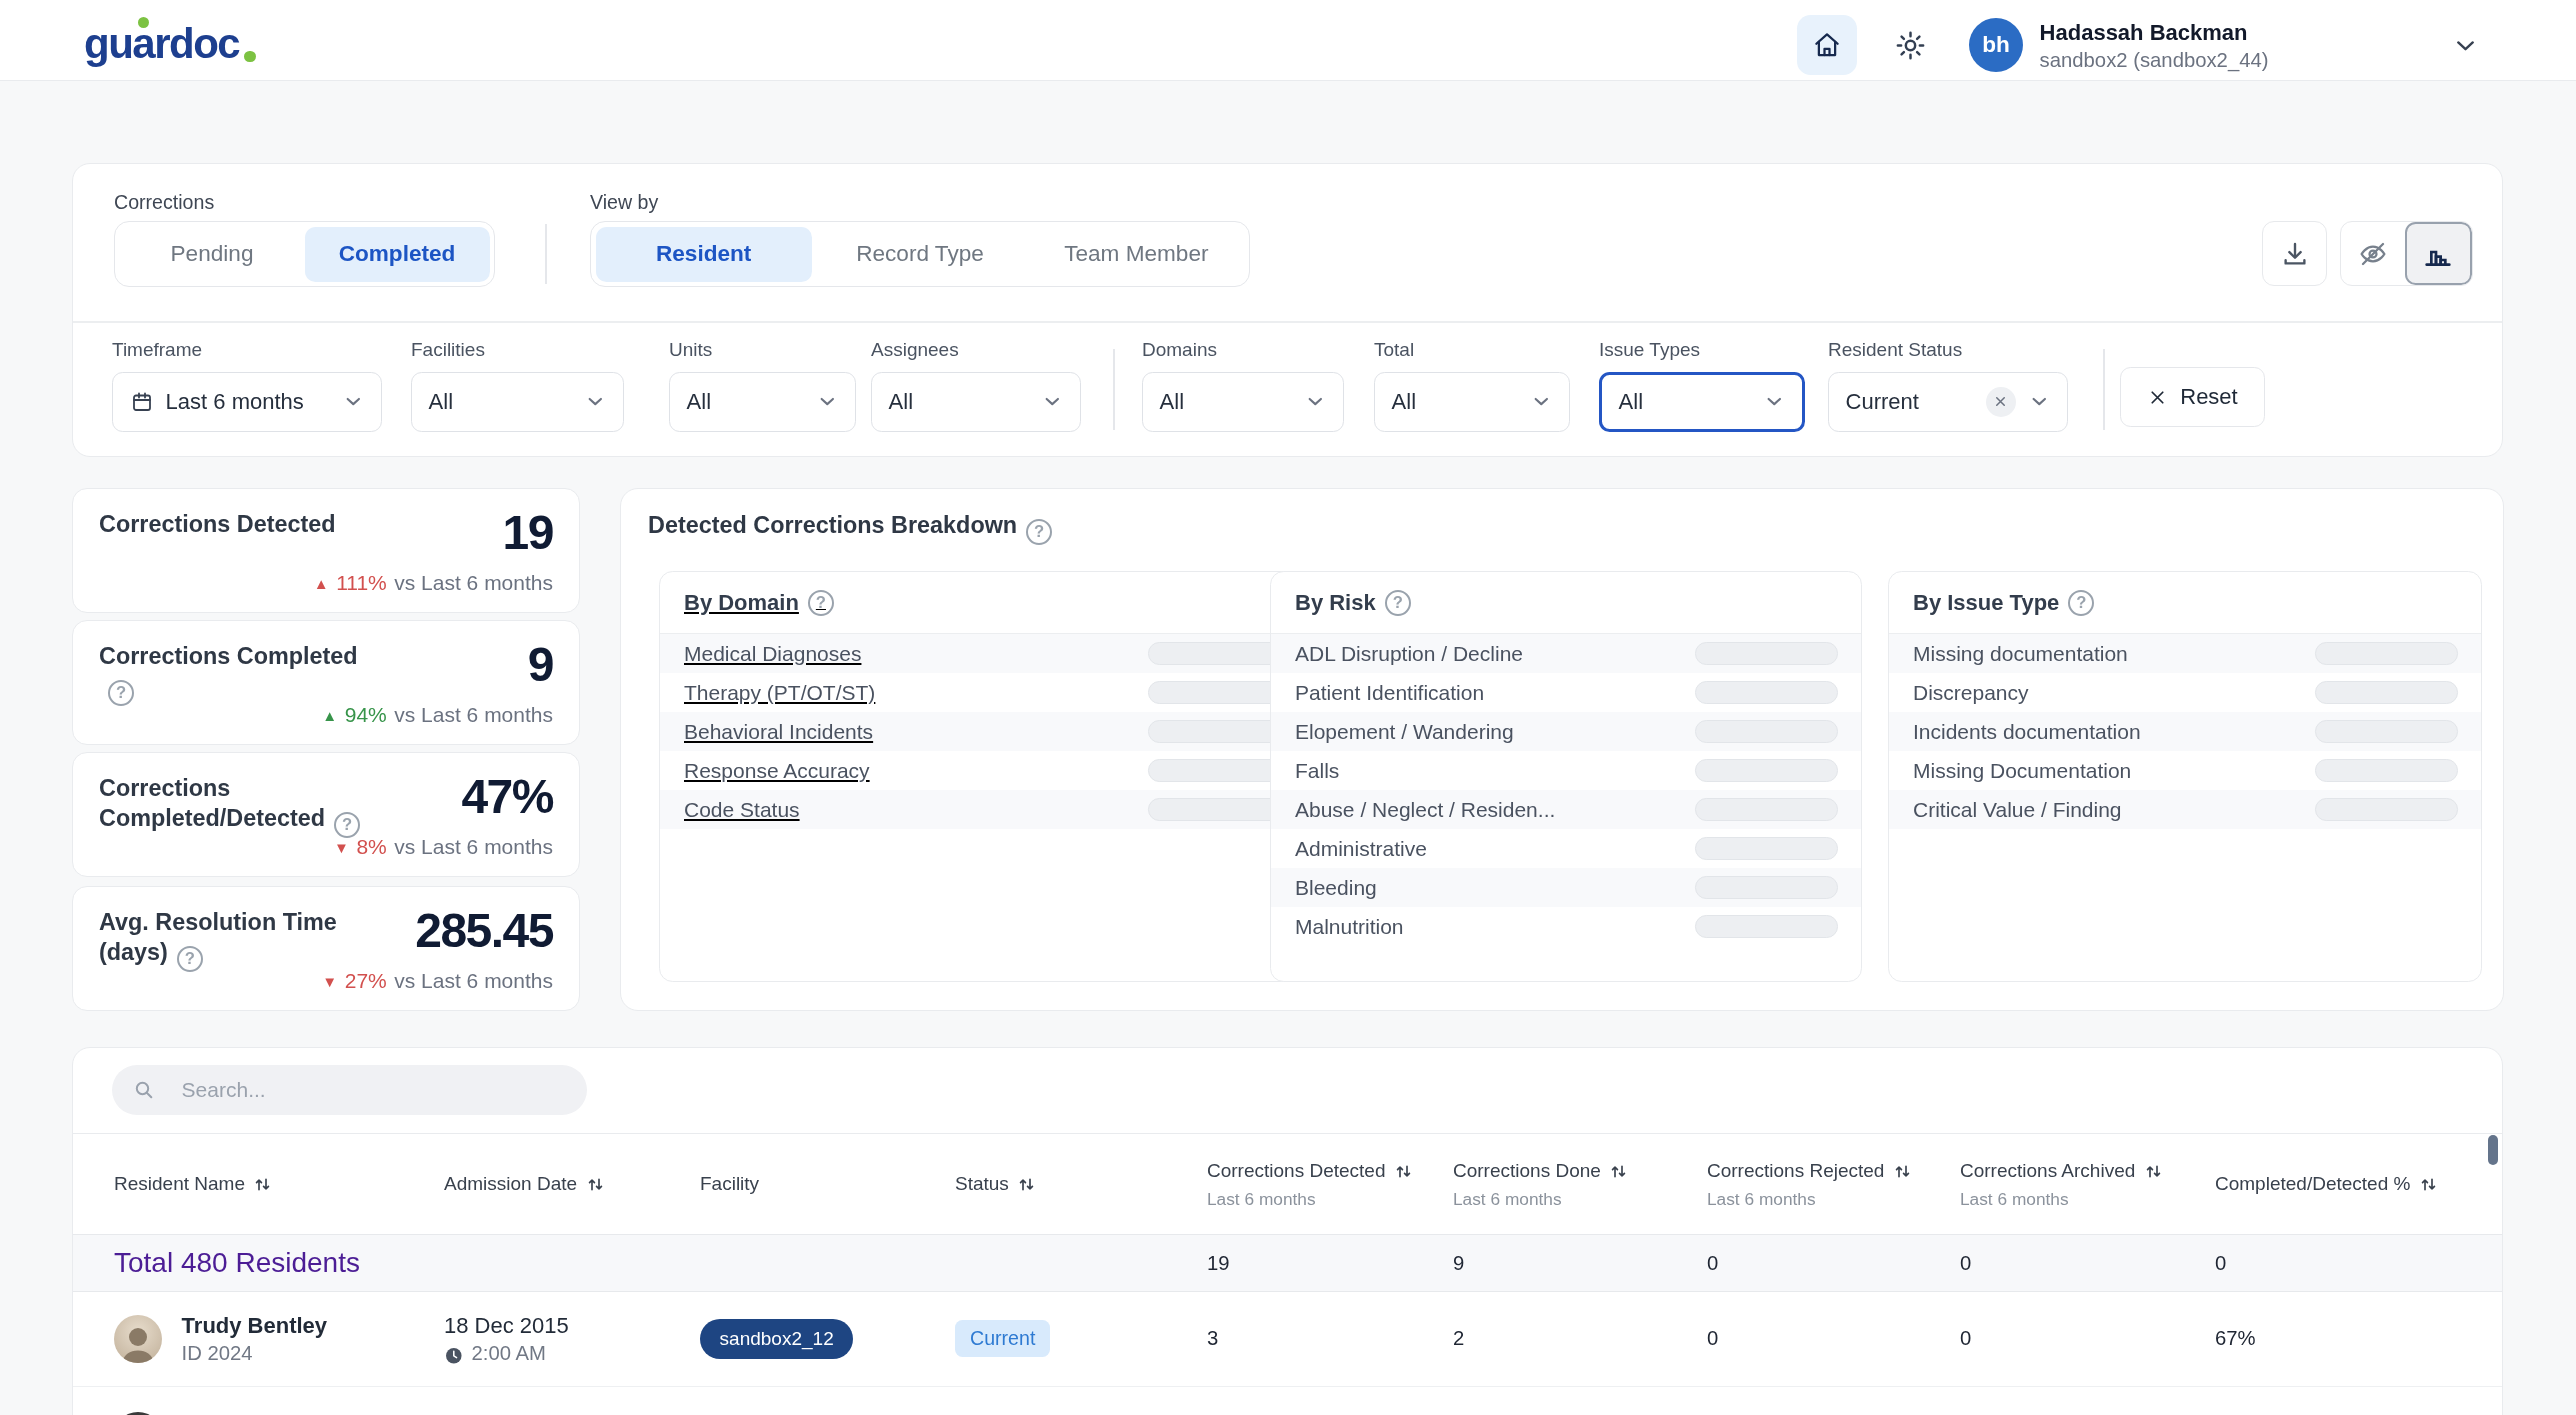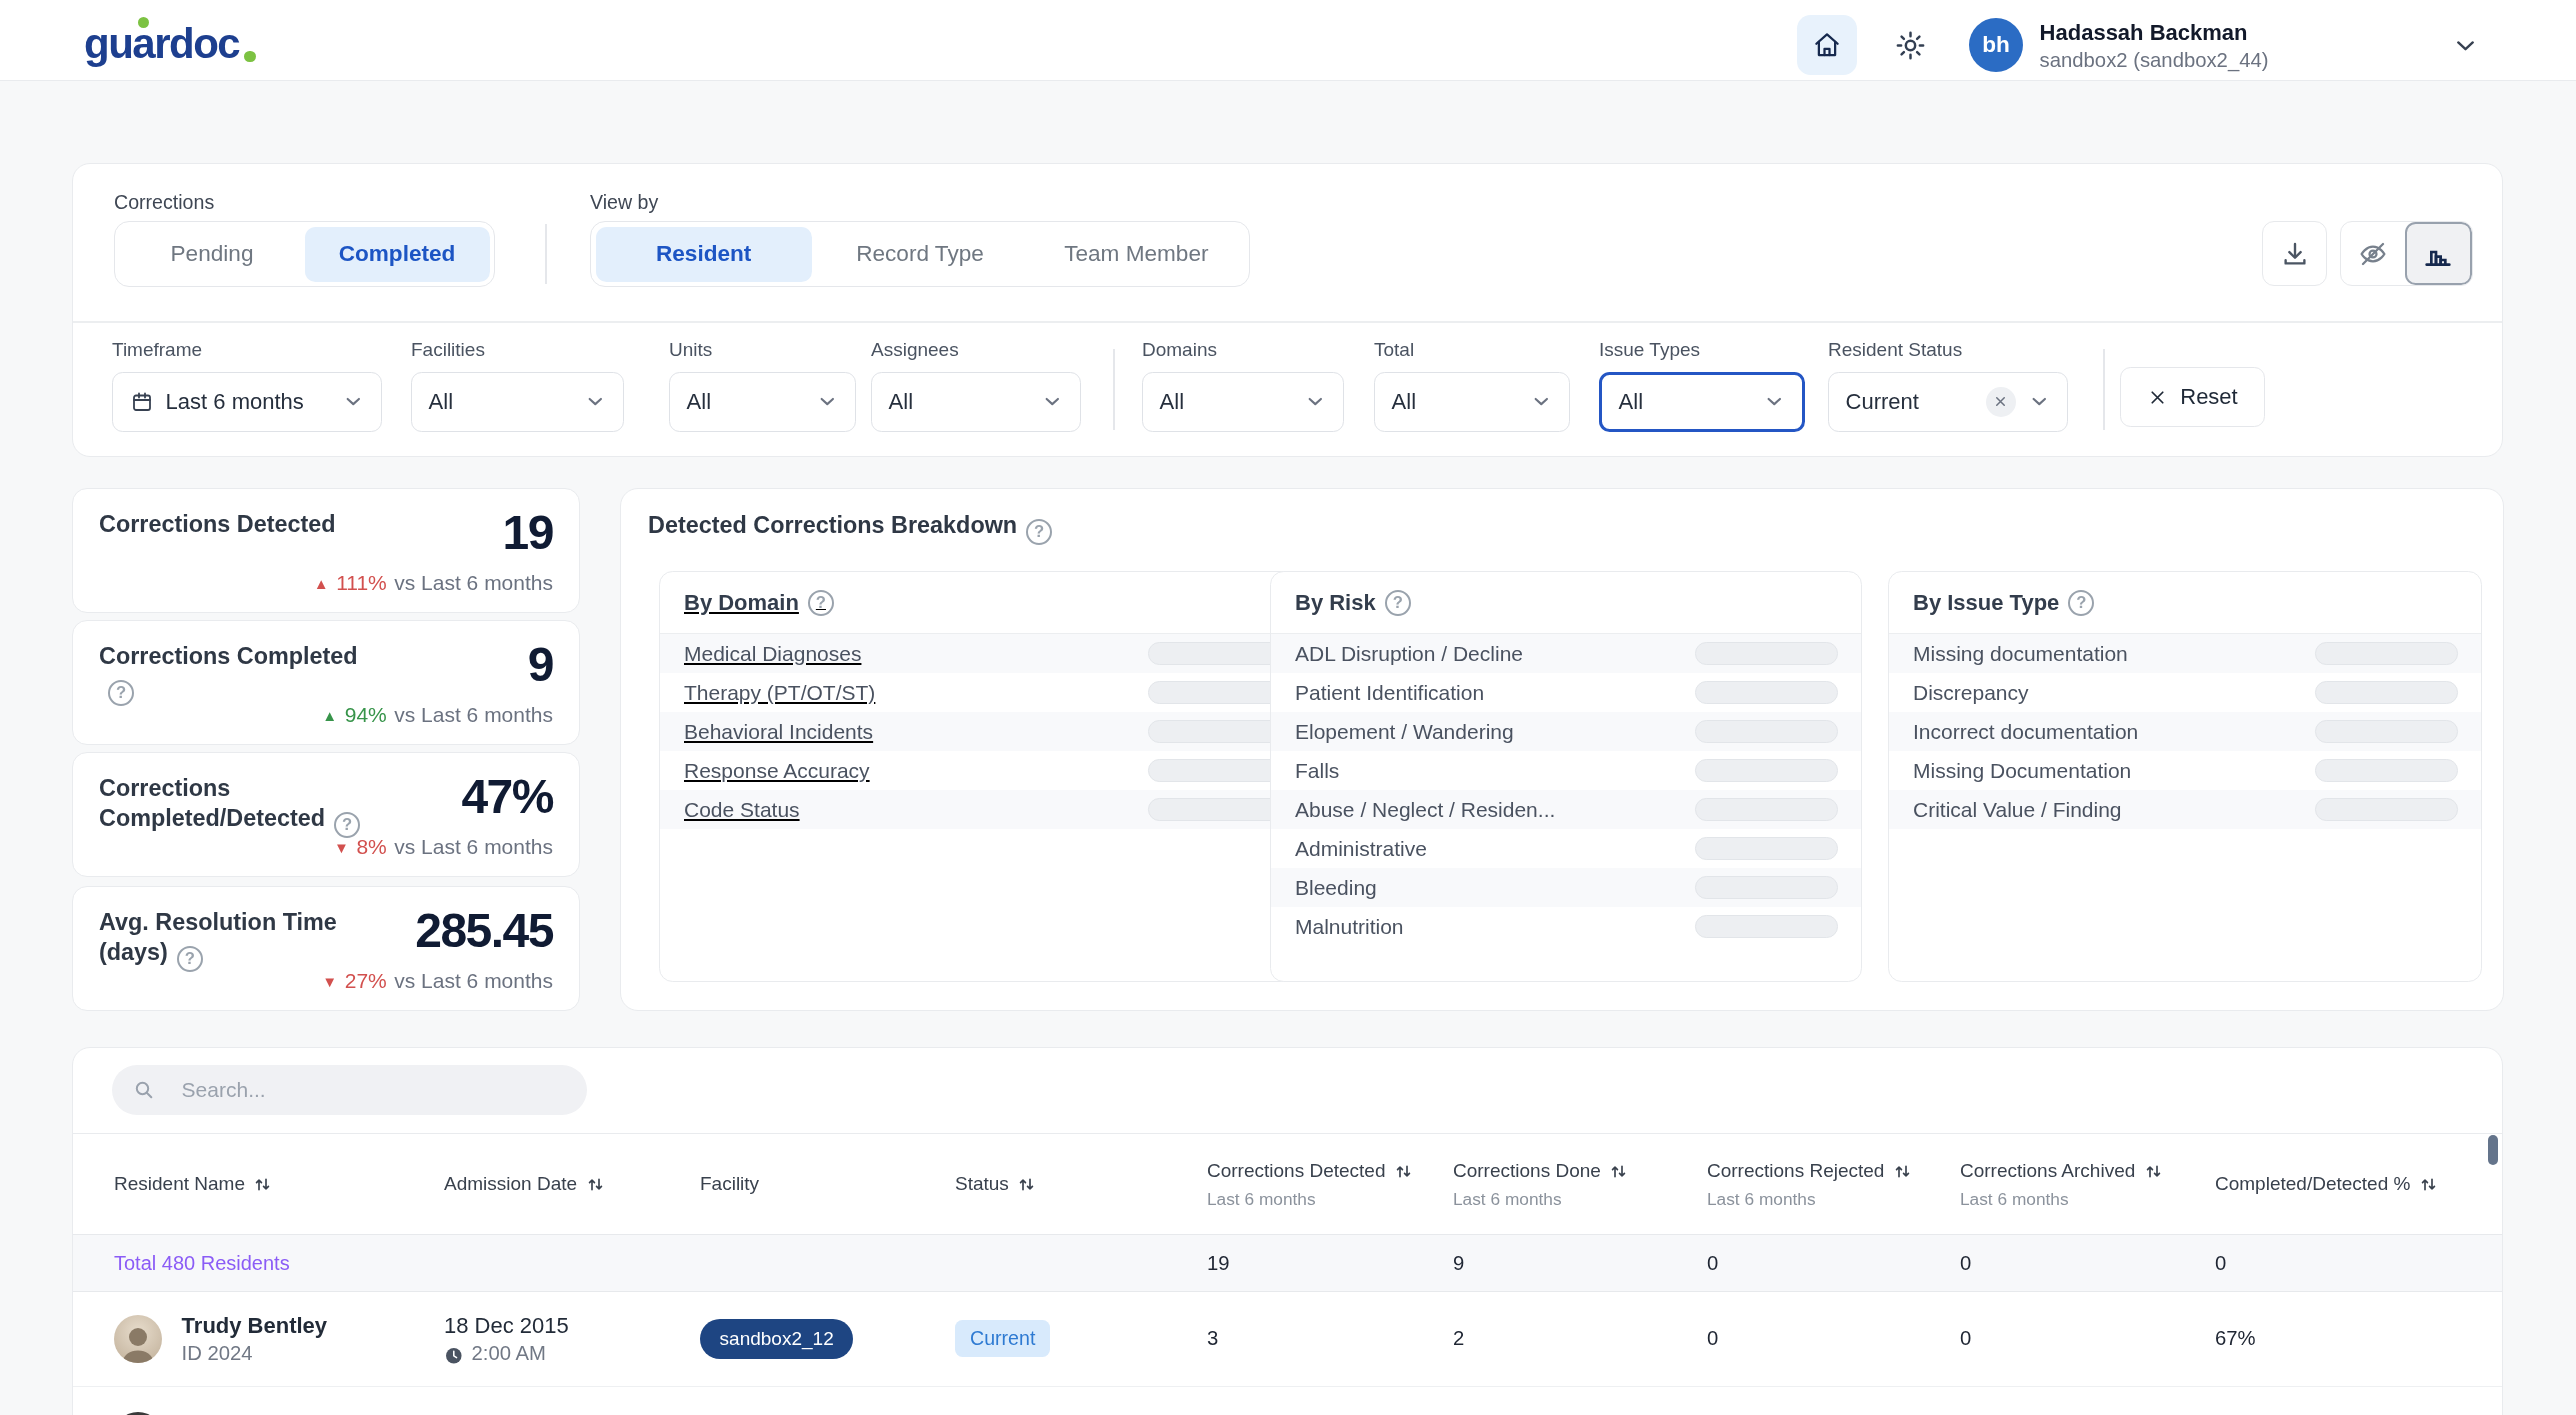--- a/index.html
+++ b/index.html
@@ -76,21 +76,21 @@
   .search-box { position:absolute; left:39px; top:17.3px; width:475px; height:50px; background:#f0f1f4; border-radius:25px; display:flex; align-items:center; padding:0 19.6px; gap:26px; }
   .search-box input { border:none; outline:none; background:transparent; font-size:21px; color:#39414d; width:100%; font-family:"Liberation Sans", sans-serif; }
   .search-box input::placeholder { color:#9aa2ad; }
   .tgrid { display:grid; grid-template-columns:330px 256px 255px 252px 246px 254px 253px 255px 1fr; padding-left:41px; align-items:center; }
   .thead { position:absolute; left:0; top:85px; width:100%; height:102px; border-top:1.5px solid #e9ebee; border-bottom:1.5px solid #e7e9ec; }
   .th-cell { font-size:19px; color:#39414d; padding-right:22.6px; }
   .th-line { display:inline; line-height:26px; }
   .sort-icon { display:inline-block; vertical-align:-4.5px; margin-left:7.5px; color:#39414d; }
   .th-sub { font-size:17.3px; color:#8b929c; margin-top:4.5px; }
   .total-row { position:absolute; left:0; top:187px; width:100%; height:57px; background:#f7f8fa; border-bottom:1.5px solid #e7e9ec; }
-  .total-label { grid-column:1 / span 4; font-size:20px; color:#8b5cf6; }
+  .total-label { grid-column:1 / span 4; font-size:28px; color:#4c1d95; }
   .cell-num { font-size:20.3px; color:#1f2633; }
   .res-row { position:absolute; left:0; width:100%; height:96px; border-bottom:1.5px solid #eef0f2; }
   .res-name-cell { display:flex; align-items:center; gap:19.6px; }
   .res-avatar { width:48px; height:48px; border-radius:50%; background:radial-gradient(circle at 50% 35%, #e7dccc, #bfae97); overflow:hidden; flex:0 0 48px; position:relative; }
   .res-avatar svg { position:absolute; left:0; top:4.5px; }
   .res-name { font-size:22px; font-weight:600; color:#222b38; line-height:29px; }
   .res-id { font-size:20.3px; color:#717885; line-height:26px; }
   .res-date { font-size:22px; color:#222b38; line-height:29px; }
   .res-time { display:flex; align-items:flex-end; gap:8px; font-size:20.3px; color:#717885; line-height:26px; }
   .pill-facility { display:inline-block; background:#1e4582; color:#fff; font-size:19px; padding:9px 19.6px; border-radius:753px; }
@@ -457,21 +457,21 @@
     <div class="panel-rows">
             <div class="prow">
     <span class="prow-label">Missing documentation</span>
     <span class="bar-track"><span class="bar-fill" style="width: 32%; background: rgb(22, 41, 78);"></span></span>
   </div>
             <div class="prow">
     <span class="prow-label">Discrepancy</span>
     <span class="bar-track"><span class="bar-fill" style="width: 22%; background: rgb(42, 98, 198);"></span></span>
   </div>
             <div class="prow">
-    <span class="prow-label">Incorrect documentation</span>
+    <span class="prow-label">Incidents documentation</span>
     <span class="bar-track"><span class="bar-fill" style="width: 22%; background: rgb(200, 220, 248);"></span></span>
   </div>
             <div class="prow">
     <span class="prow-label">Missing Documentation</span>
     <span class="bar-track"><span class="bar-fill" style="width: 11%; background: rgb(22, 41, 78);"></span></span>
   </div>
             <div class="prow">
     <span class="prow-label">Critical Value / Finding</span>
     <span class="bar-track"><span class="bar-fill" style="width: 11%; background: rgb(42, 98, 198);"></span></span>
   </div>

